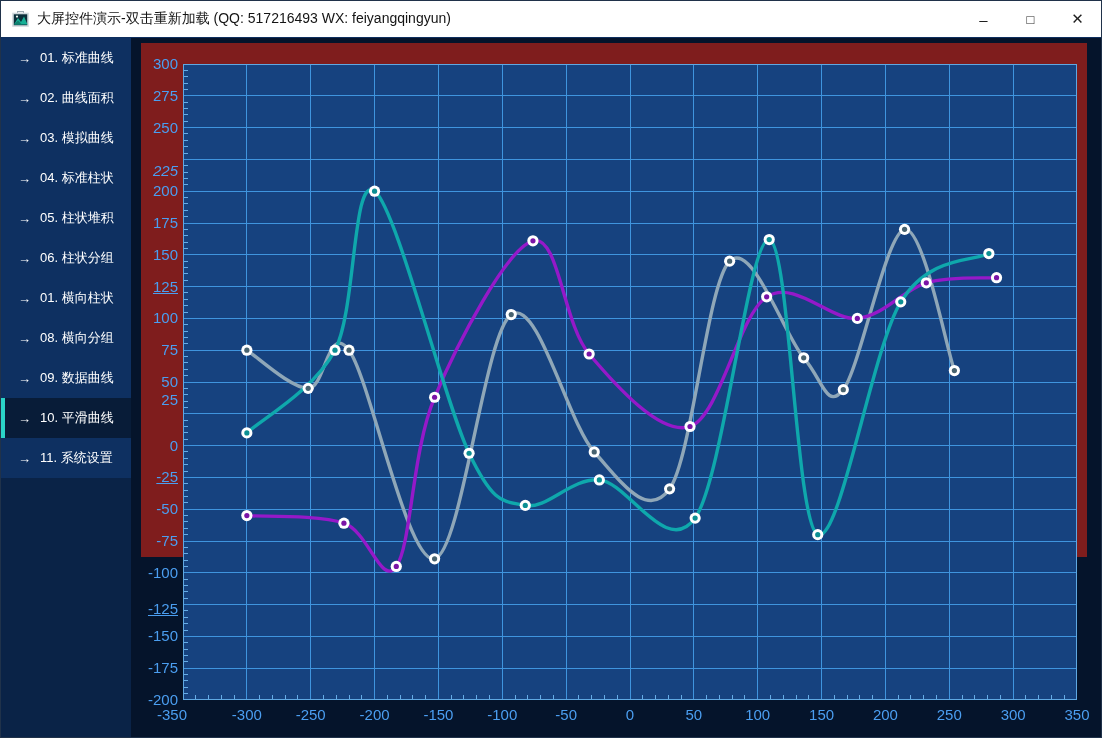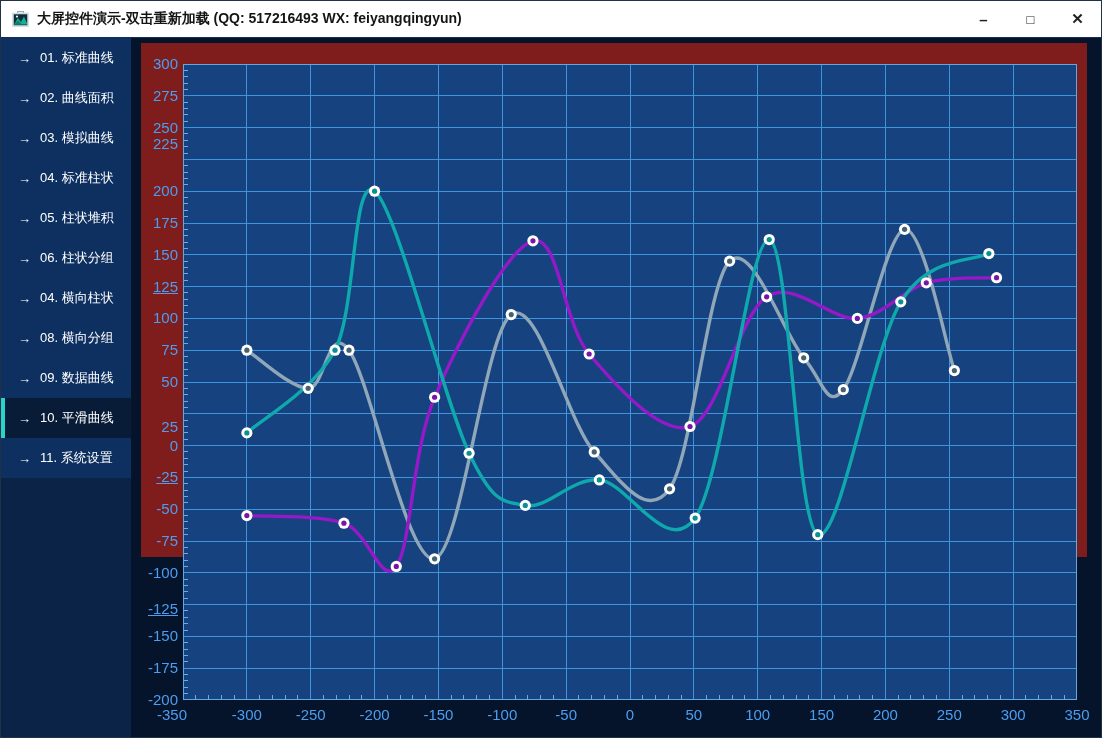--- a/index.html
+++ b/index.html
@@ -1,21 +1,21 @@
 <!DOCTYPE html>
 <html><head>
 <meta charset="utf-8">
 <style>
   html,body{margin:0;padding:0;background:#000;}
   .window{position:relative;width:1102px;height:738px;overflow:hidden;
           background:#05142b;font-family:"Liberation Sans",sans-serif;
           border:1px solid #20324a;box-sizing:border-box;}
   
   .titlebar{position:absolute;left:0;top:0;right:0;height:37px;background:#ffffff;
-            display:flex;align-items:center;border-bottom:1px solid #0e2f5f;box-sizing:border-box;font-weight:bold;}
+            display:flex;align-items:center;border-bottom:1px solid #0e2f5f;box-sizing:border-box;}
   .appicon{width:17px;height:17px;margin-left:11px;flex:0 0 auto;}
   .apptitle{margin-left:8px;font-size:14px;color:#141414;white-space:nowrap;}
   .winctrls{margin-left:auto;display:flex;height:100%;}
   .ctrl{width:47px;height:100%;display:flex;align-items:center;justify-content:center;
         color:#1f1f1f;font-size:15px;cursor:default;}
   .ctrl.max{font-size:13px;}
   
   .sidebar{position:absolute;left:0;top:37px;width:130px;bottom:0;background:#0a2347;}
   .nav-item{height:40px;display:flex;align-items:center;background:#0e3061;
             color:#ffffff;font-size:13px;position:relative;}
@@ -78,21 +78,21 @@
         <span>05. 柱状堆积</span>
       </div>
       <div class="nav-item">
         <span class="accent"></span>
         <span class="arrow">→</span>
         <span>06. 柱状分组</span>
       </div>
       <div class="nav-item">
         <span class="accent"></span>
         <span class="arrow">→</span>
-        <span>04. 横向柱状</span>
+        <span>01. 横向柱状</span>
       </div>
       <div class="nav-item">
         <span class="accent"></span>
         <span class="arrow">→</span>
         <span>08. 横向分组</span>
       </div>
       <div class="nav-item">
         <span class="accent"></span>
         <span class="arrow">→</span>
         <span>09. 数据曲线</span>
@@ -363,29 +363,29 @@
           <circle cx="634.74" cy="470.64" r="2.6" fill="#0b8f93"></circle>
           <circle cx="717.7542857142856" cy="237.864" r="5.6" fill="#ffffff"></circle>
           <circle cx="717.7542857142856" cy="237.864" r="2.6" fill="#0b8f93"></circle>
           <circle cx="805.8771428571429" cy="189.528" r="5.6" fill="#ffffff"></circle>
           <circle cx="805.8771428571429" cy="189.528" r="2.6" fill="#0b8f93"></circle>
         </g>
       </svg>
   <div class="ytick" style="top: 21px;">300</div>
       <div class="ytick" style="top: 52.8px;">275</div>
       <div class="ytick" style="top: 84.6px;">250</div>
-      <div class="ytick" style="top: 101px;">225</div>
+      <div class="ytick" style="top: 128px; font-style: italic;">225</div>
       <div class="ytick" style="top: 148.2px;">200</div>
       <div class="ytick" style="top: 180px;">175</div>
       <div class="ytick" style="top: 211.8px;">150</div>
       <div class="ytick" style="top: 243.6px; text-decoration: underline;">125</div>
       <div class="ytick" style="top: 275.4px;">100</div>
       <div class="ytick" style="top: 307.2px;">75</div>
       <div class="ytick" style="top: 339px;">50</div>
-      <div class="ytick" style="top: 384px;">25</div>
+      <div class="ytick" style="top: 357px;">25</div>
       <div class="ytick" style="top: 402.6px;">0</div>
       <div class="ytick" style="top: 434.4px; text-decoration: underline;">-25</div>
       <div class="ytick" style="top: 466.2px;">-50</div>
       <div class="ytick" style="top: 498px;">-75</div>
       <div class="ytick" style="top: 529.8px;">-100</div>
       <div class="ytick" style="top: 566px; text-decoration: underline;">-125</div>
       <div class="ytick" style="top: 593.4px;">-150</div>
       <div class="ytick" style="top: 625.2px;">-175</div>
       <div class="ytick" style="top: 657px;">-200</div>
       <div class="xtick" style="left: 31px; top: 663px;">-350</div>

